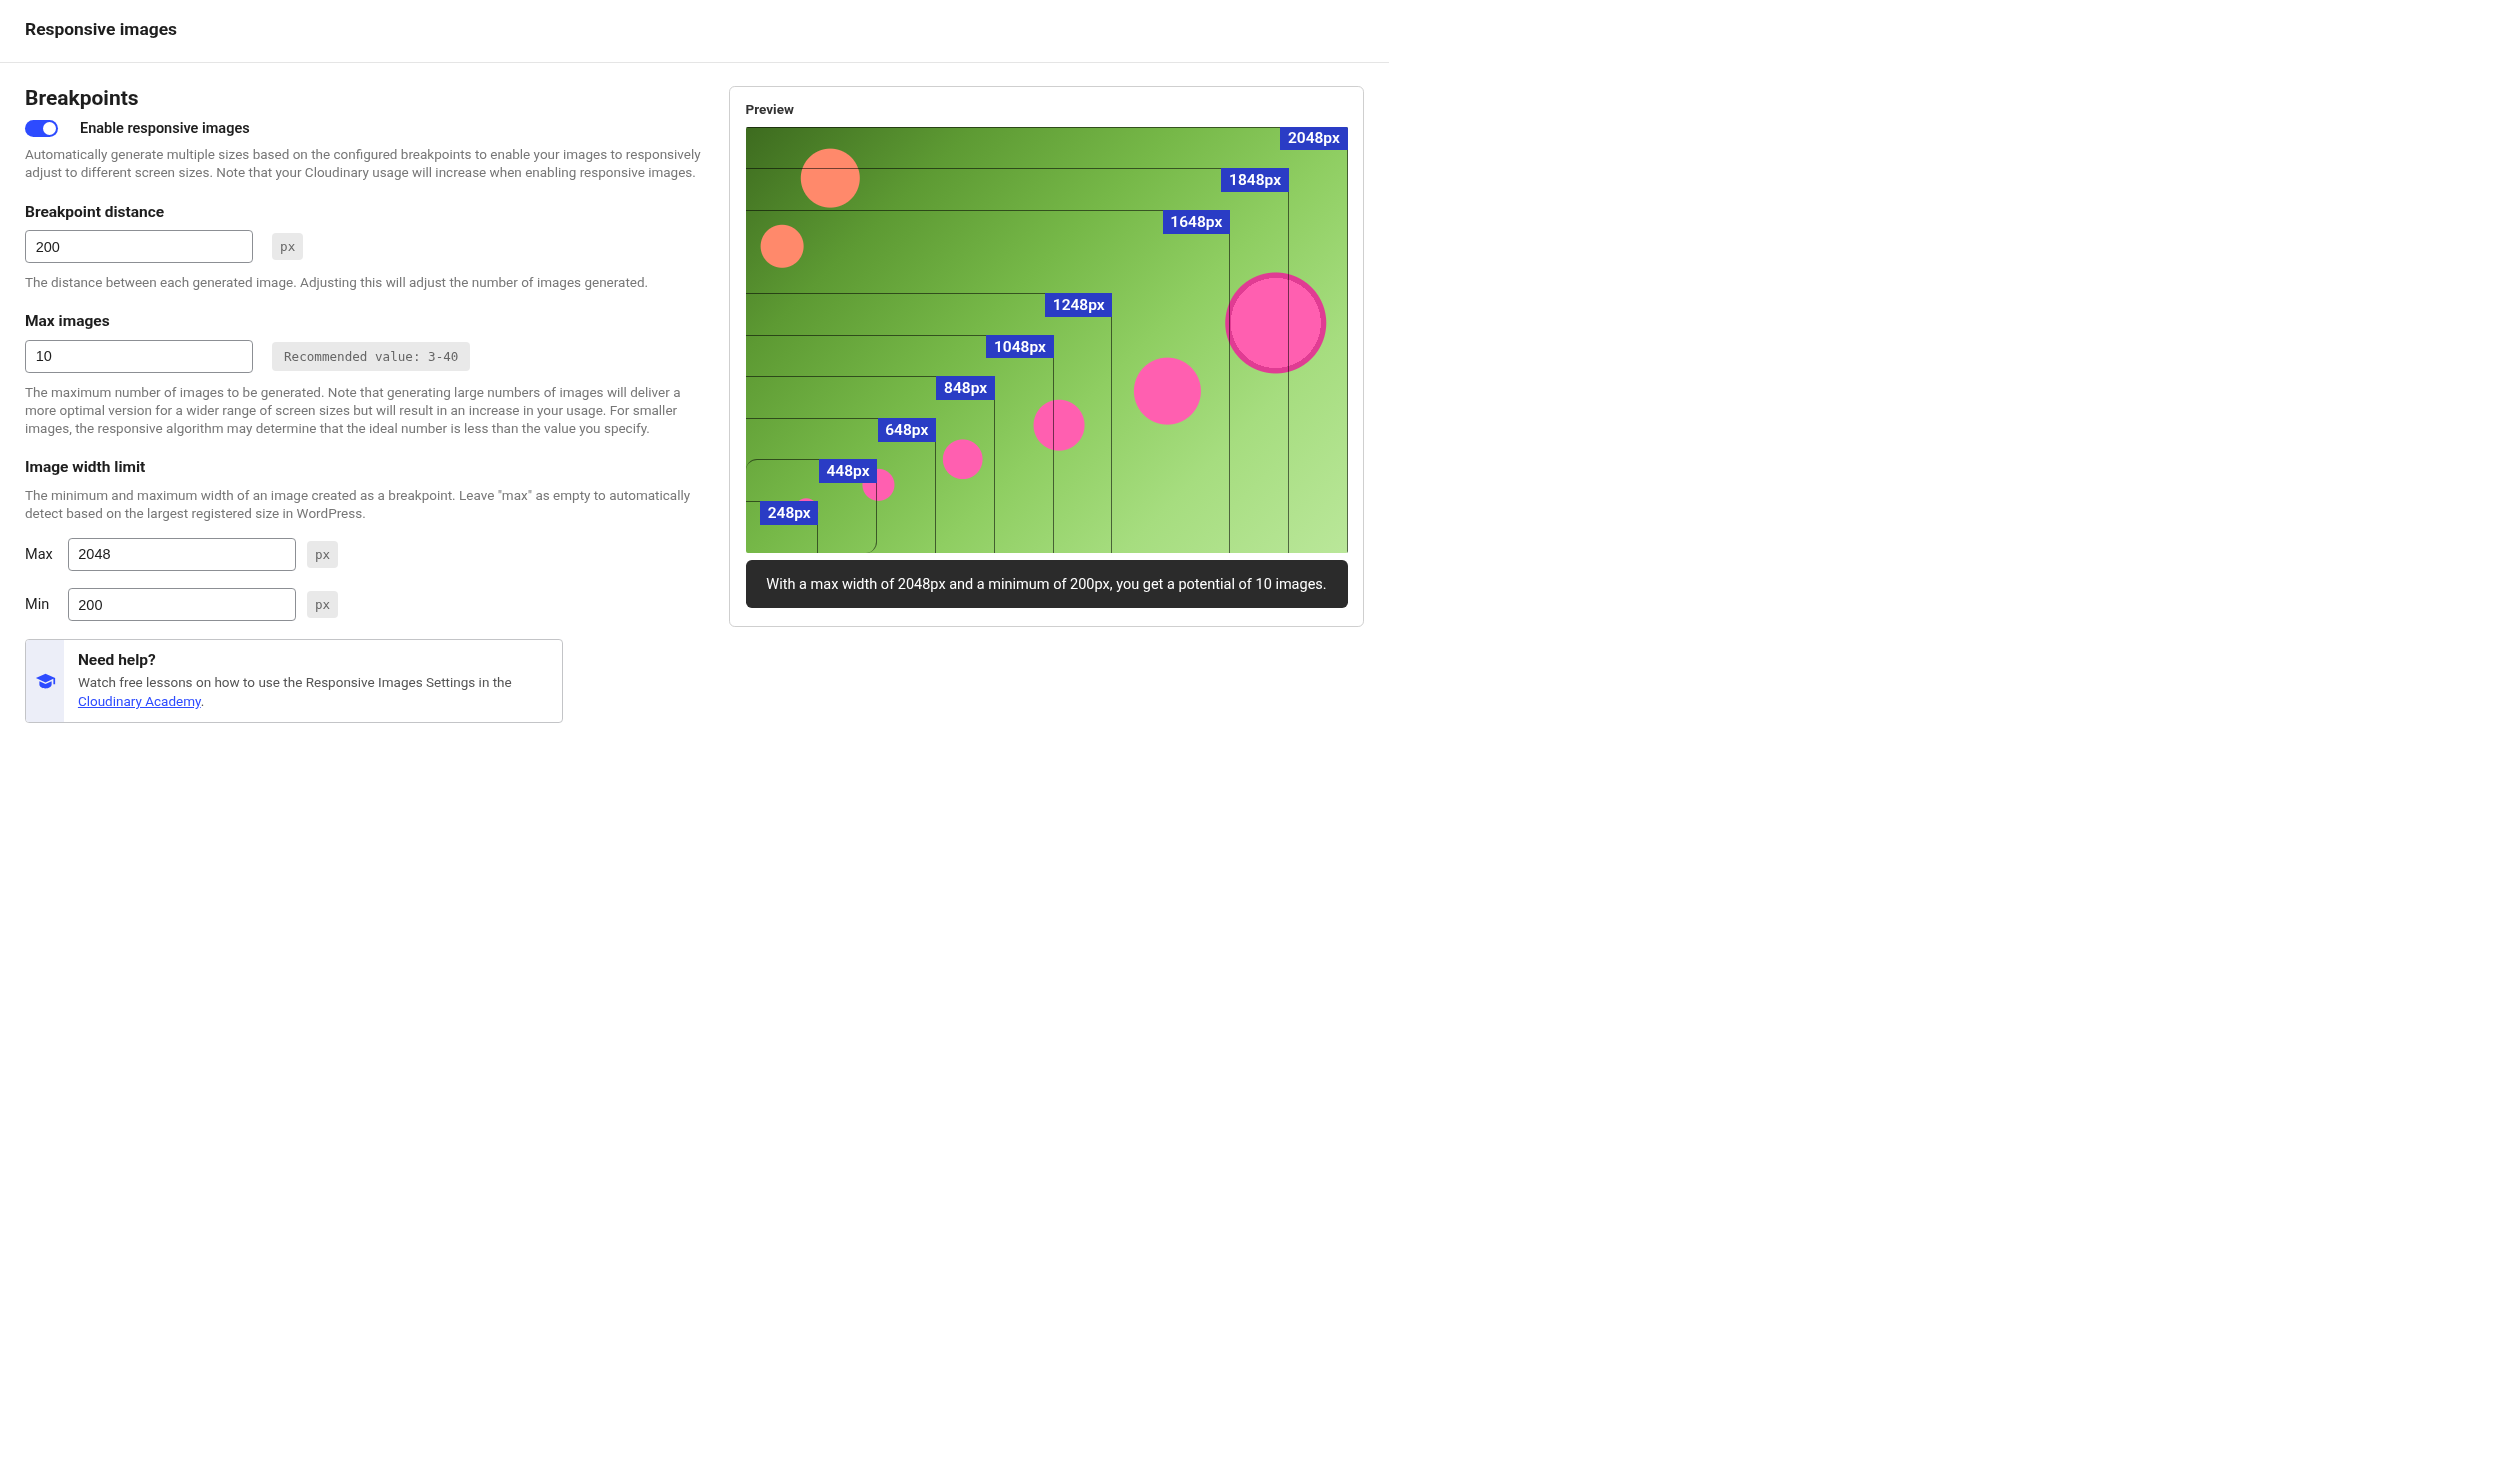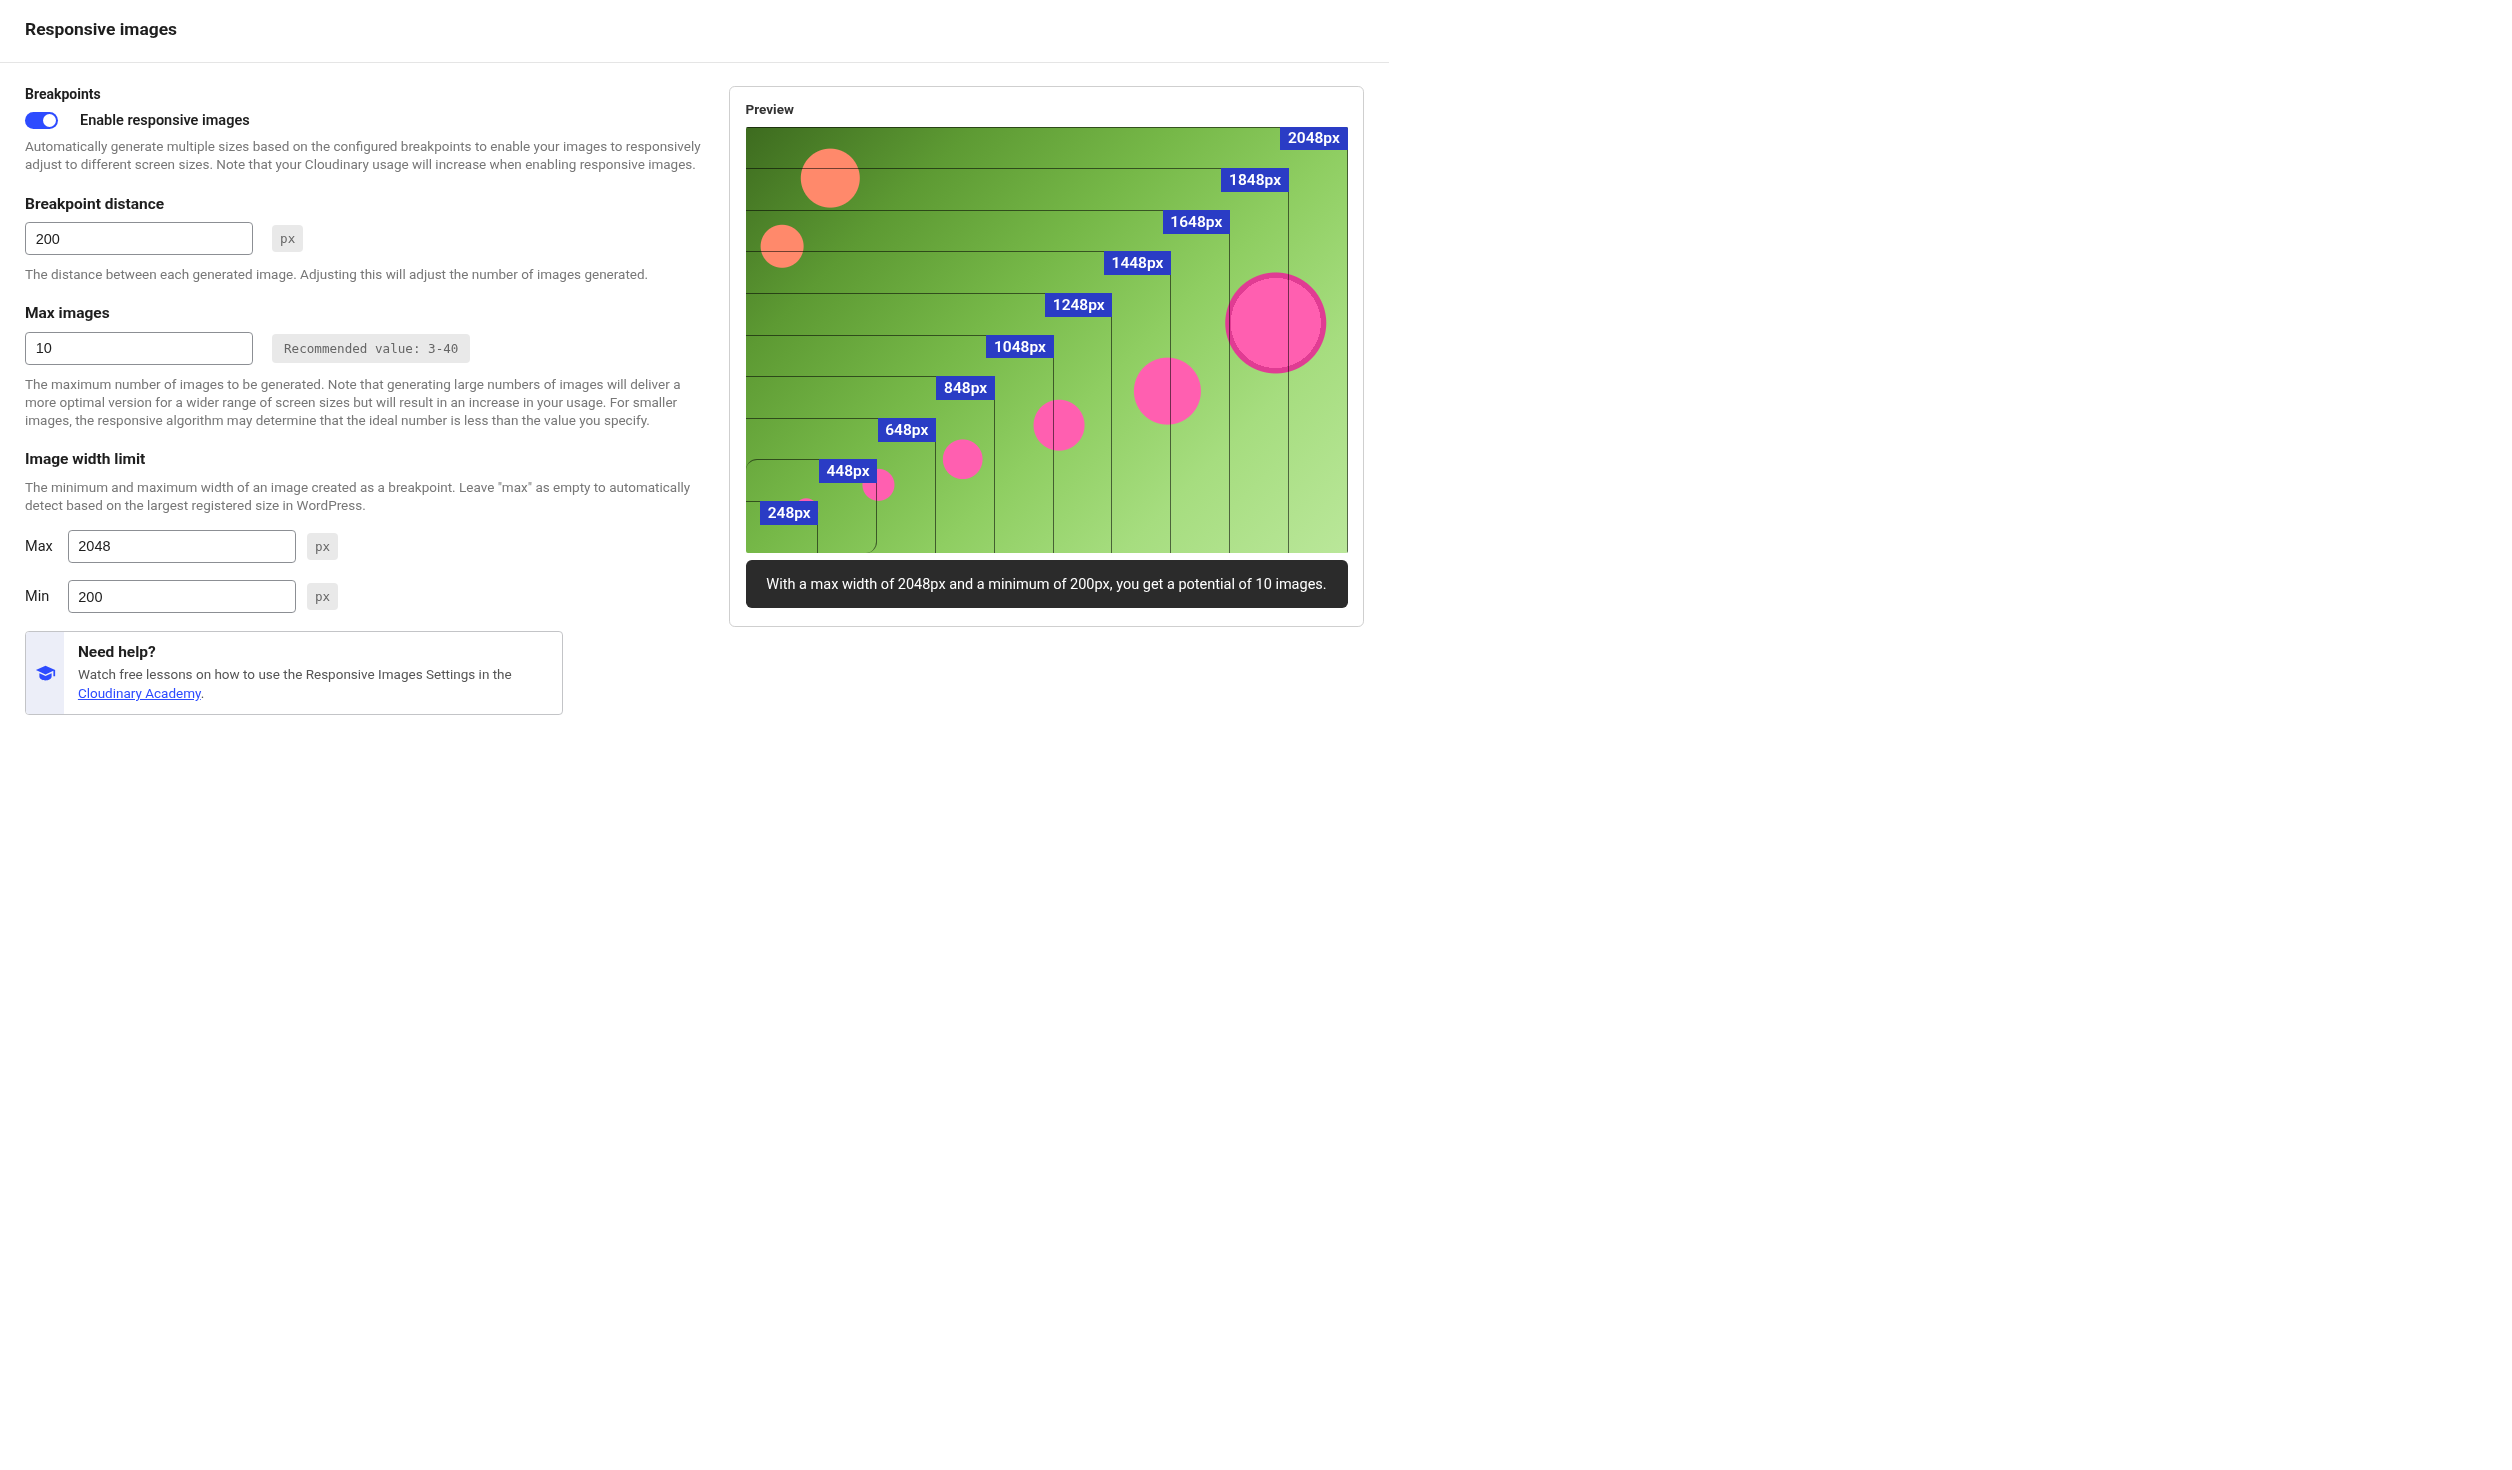--- a/index.html
+++ b/index.html
@@ -26,21 +26,21 @@
   }
   .cols {
     display: flex;
     gap: 27px;
     align-items: flex-start;
   }
   .left {
     width: 677px;
   }
   .section-title {
-    font-size: 14px;
+    font-size: 21px;
     font-weight: 700;
     color: #1e1e1e;
     margin-bottom: 9.7px;
   }
   .toggle-row {
     display: flex;
     align-items: center;
     gap: 22px;
     margin-bottom: 7.7px;
   }
@@ -290,23 +290,20 @@
       <div class="preview-img" id="preview-img">
           <div class="frame" style="width: 100%; height: 100%;">
             <div class="tag">2048px</div>
           </div>
           <div class="frame" style="width: 90.23%; height: 90.23%;">
             <div class="tag">1848px</div>
           </div>
           <div class="frame" style="width: 80.47%; height: 80.47%;">
             <div class="tag">1648px</div>
           </div>
-          <div class="frame" style="width: 70.7%; height: 70.7%;">
-            <div class="tag">1448px</div>
-          </div>
           <div class="frame" style="width: 60.94%; height: 60.94%;">
             <div class="tag">1248px</div>
           </div>
           <div class="frame" style="width: 51.17%; height: 51.17%;">
             <div class="tag">1048px</div>
           </div>
           <div class="frame" style="width: 41.41%; height: 41.41%;">
             <div class="tag">848px</div>
           </div>
           <div class="frame" style="width: 31.64%; height: 31.64%;">

